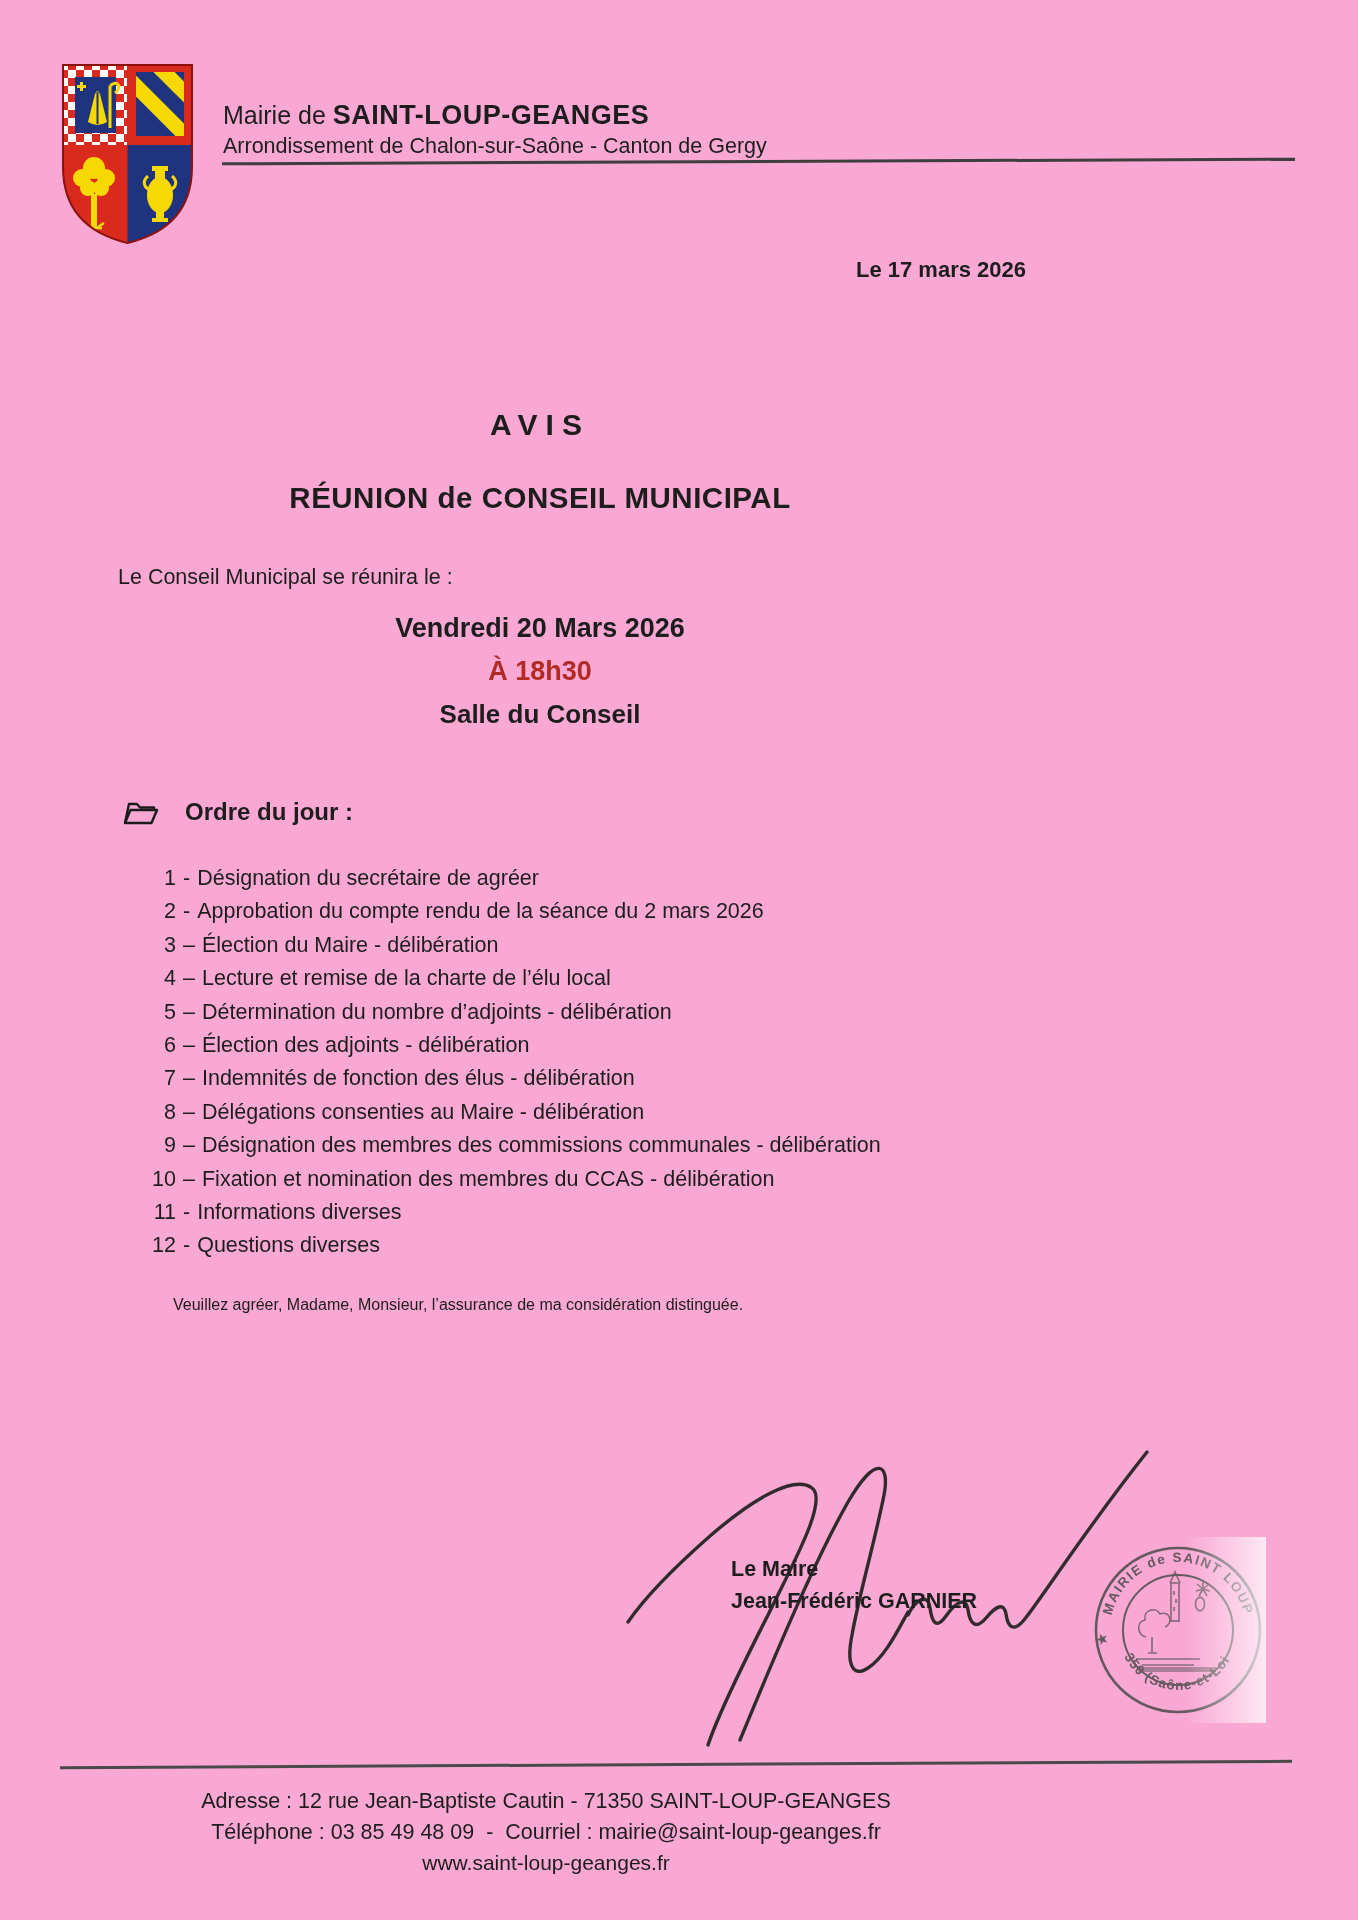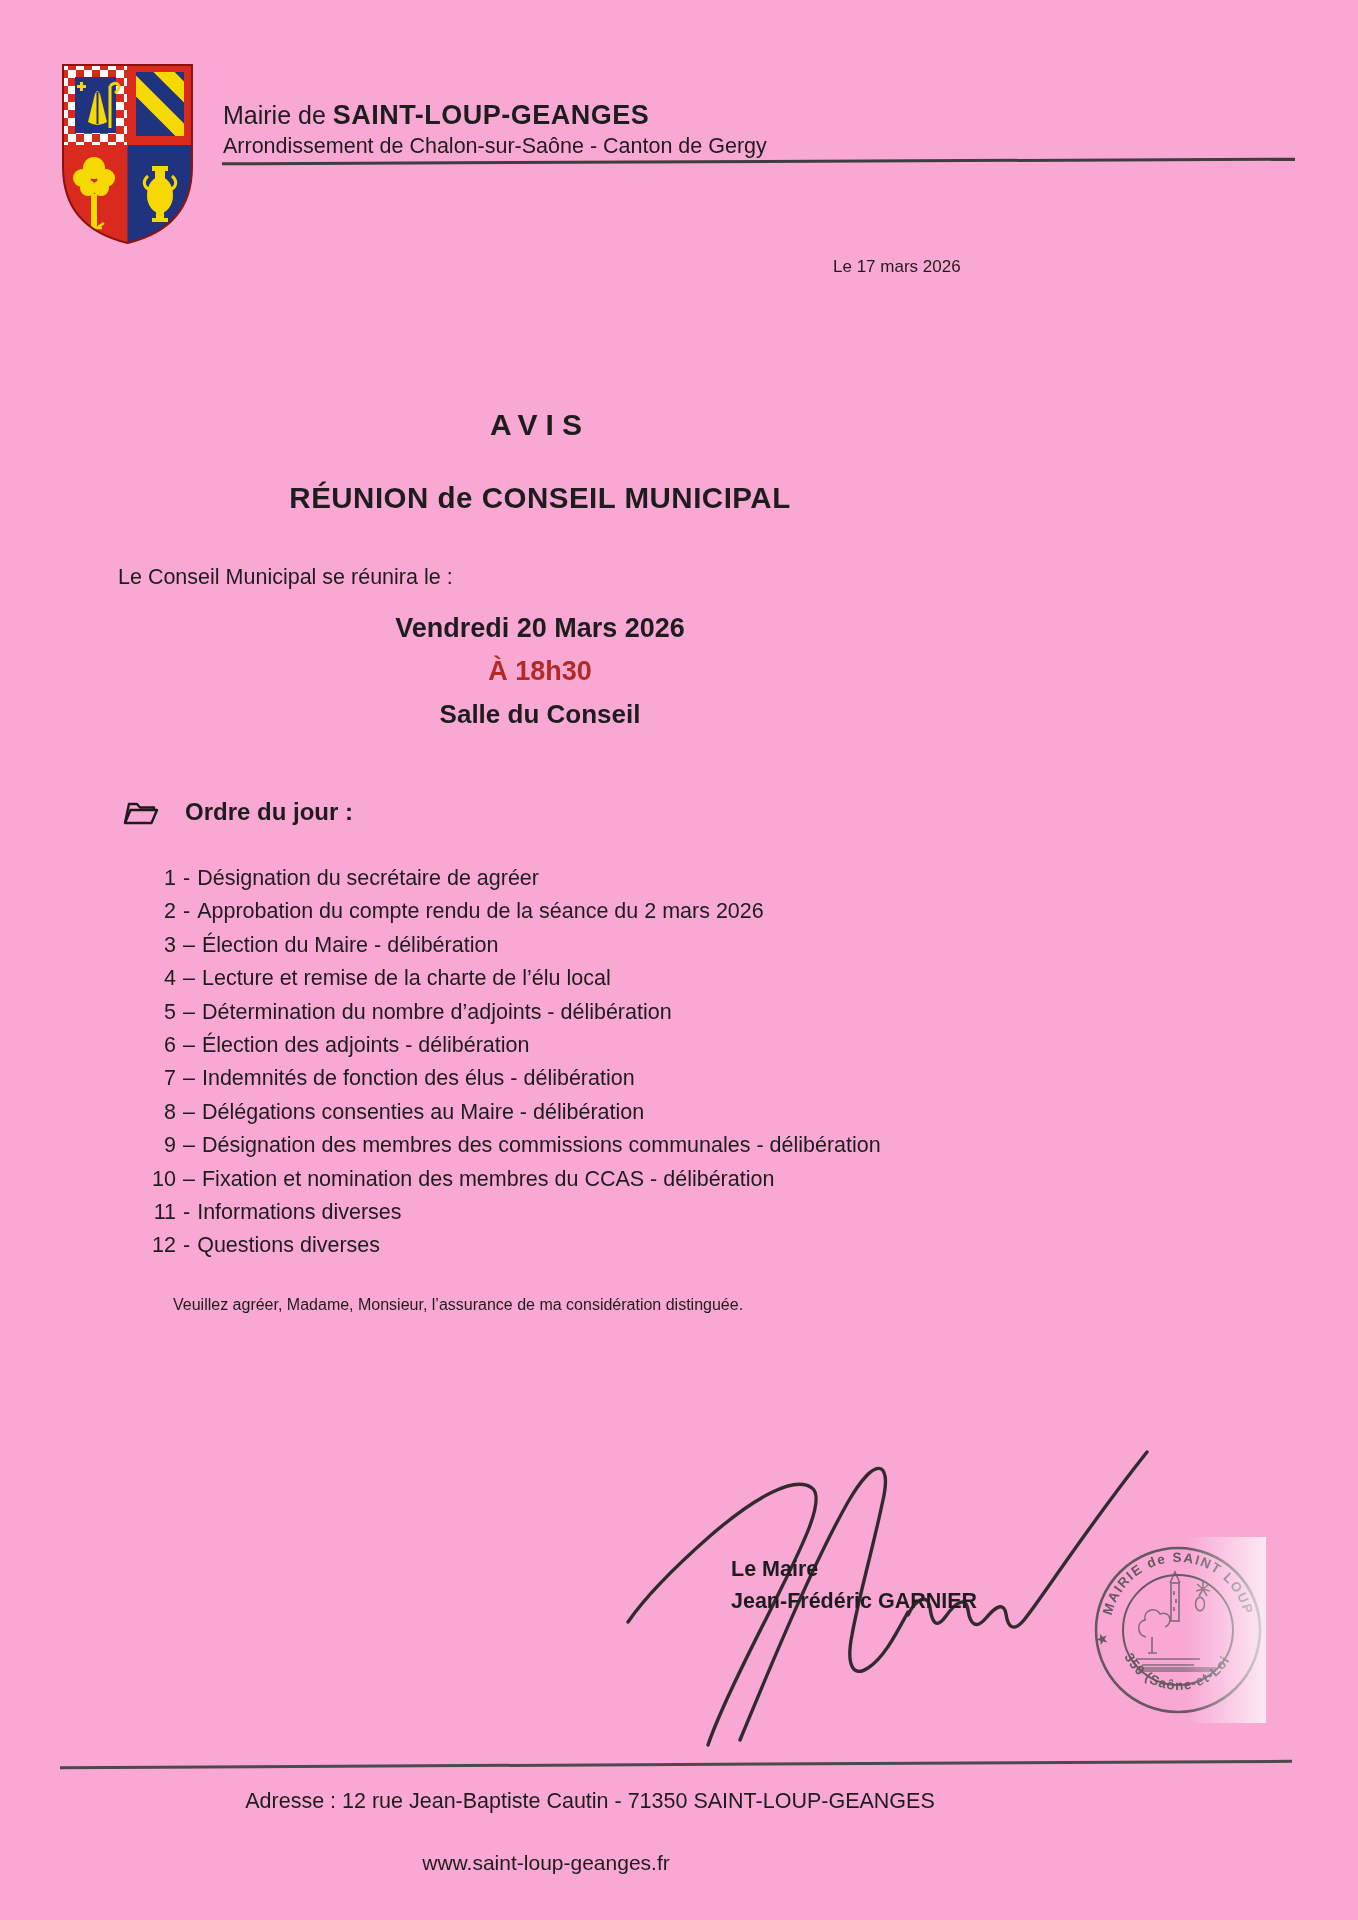--- a/index.html
+++ b/index.html
@@ -9,21 +9,21 @@
     overflow:hidden;
   }
   .abs{position:absolute;}
 
   
   .org-line{left:223px;top:100px;font-size:25px;white-space:nowrap;}
   .org-name{font-size:27px;font-weight:bold;letter-spacing:.5px;}
   .org-sub{left:223px;top:134px;font-size:21.5px;white-space:nowrap;}
   .header-rule{left:222px;top:160px;width:1073px;height:3px;background:#3e3e3e;transform:rotate(-0.25deg);}
 
-  .date-line{left:833px;top:257px;font-size:17px;white-space:nowrap;}
+  .date-line{left:856px;top:257px;font-size:22px;white-space:nowrap;font-weight:bold;}
 
   .center-band{left:0;width:1080px;text-align:center;}
   .doc-title{top:408px;font-size:30px;font-weight:bold;letter-spacing:8px;}
   .doc-subtitle{top:481px;font-size:29.5px;font-weight:bold;letter-spacing:.5px;}
 
   .intro{left:118px;top:565px;font-size:21.5px;}
 
   .meet-date{top:613px;font-size:27px;font-weight:bold;}
   .meet-time{top:656px;font-size:27px;font-weight:bold;color:var(--accent-red,#b22a24);}
   .meet-place{top:699px;font-size:26px;font-weight:bold;}
@@ -38,21 +38,21 @@
   .closing{left:173px;top:1296px;font-size:16px;}
 
   .sig-role{left:731px;top:1557px;font-size:21.5px;font-weight:bold;}
   .sig-name{left:731px;top:1589px;font-size:21.5px;font-weight:bold;white-space:nowrap;}
   .signature-svg{left:590px;top:1440px;pointer-events:none;}
   .stamp-svg{left:1090px;top:1537px;}
   .stamp-text{font-size:13.5px;font-weight:bold;letter-spacing:1.6px;fill:var(--stamp-ink,#4a4a4a);}
 
   .footer-rule{left:60px;top:1763px;width:1232px;height:2.5px;background:#4a4a4a;transform:rotate(-0.3deg);}
   .footer-band{left:0;width:1092px;text-align:center;white-space:pre-wrap;}
-  .footer-1{top:1789px;font-size:21.5px;padding-left:44px;}
+  .footer-1{top:1789px;font-size:21.5px;}
   .footer-2{top:1820px;font-size:21.5px;}
   .footer-3{top:1851px;font-size:21px;}
 
   
   .f-red{fill:var(--shield-red,#da2a1e);}
   .f-blue{fill:var(--shield-blue,#20337f);}
   .f-gold{fill:var(--shield-gold,#f6d802);}
   .s-gold{stroke:var(--shield-gold,#f6d802);fill:none;}
   .ink-stroke{stroke:#1b1b1b;fill:none;}
   .stamp-stroke{stroke:var(--stamp-ink,#4a4a4a);fill:none;}
@@ -248,15 +248,16 @@
   <svg class="abs signature-svg" width="600" height="320" viewBox="0 0 600 320">
     <g fill="none" stroke="#212121" stroke-width="3.4" stroke-linecap="round" opacity="0.92">
       <path d="M38,182 C60,150 95,118 120,96 C165,57 205,35 222,48 C238,60 205,120 178,175 C150,230 128,275 118,305"></path>
       <path d="M150,300 C185,215 225,120 258,62 C285,15 302,20 293,60 C283,108 268,160 262,195 C256,225 263,238 278,228 C295,217 308,190 318,172"></path>
       <path d="M318,175 C325,160 338,152 340,168 C342,182 346,190 356,176 C366,162 376,156 378,170 C380,184 386,190 396,178 C406,166 414,162 416,174 C418,188 424,192 434,180 C452,158 495,90 557,12"></path>
     </g>
   </svg>
 
   <div class="abs footer-rule"></div>
   <div class="abs footer-band footer-1">Adresse : 12 rue Jean-Baptiste Cautin - 71350 SAINT-LOUP-GEANGES</div>
+  <div class="abs footer-band footer-2">Téléphone : 03 85 49 48 09  -  Courriel : mairie@saint-loup-geanges.fr</div>
   <div class="abs footer-band footer-3">www.saint-loup-geanges.fr</div>
 
 </div>
 
 </body></html>

